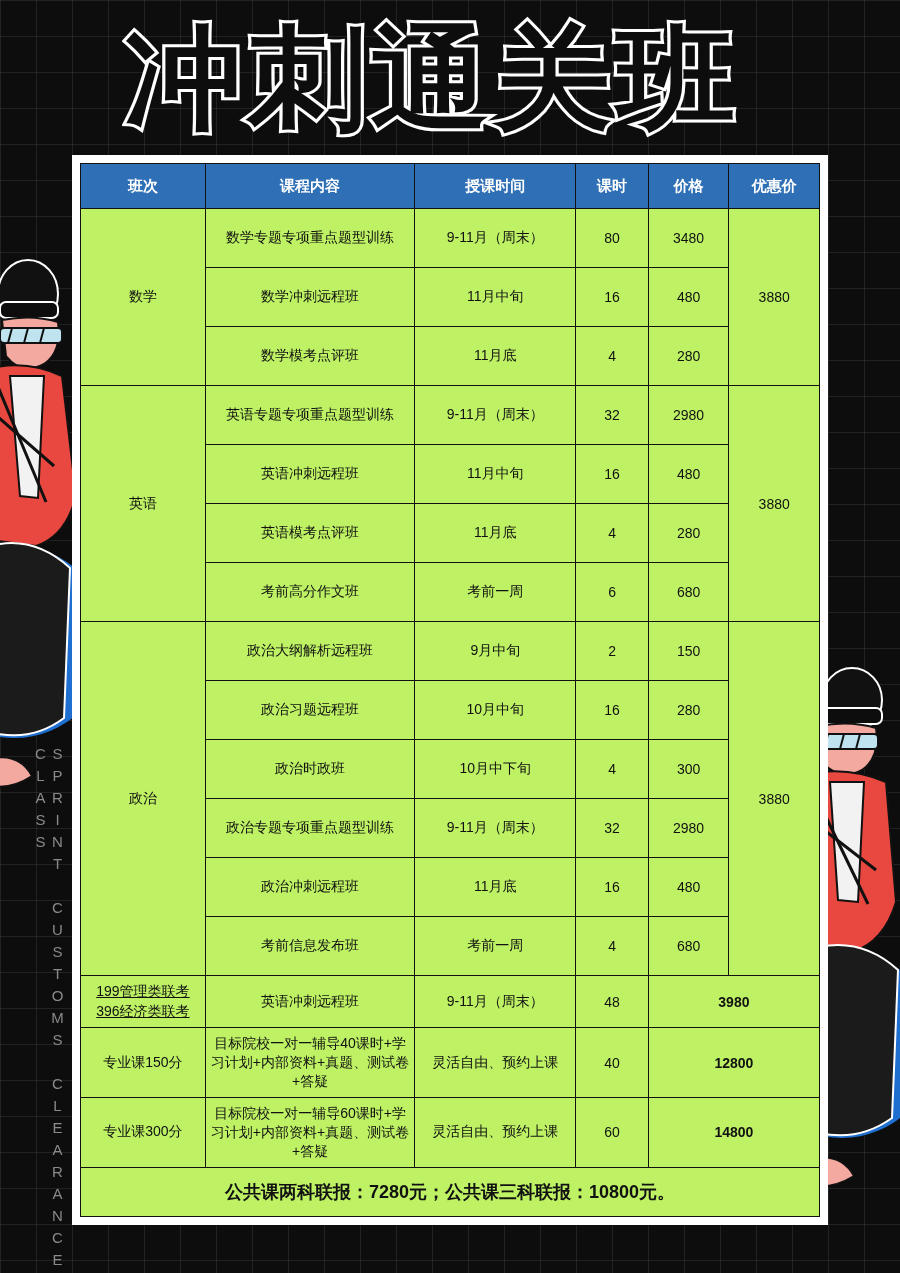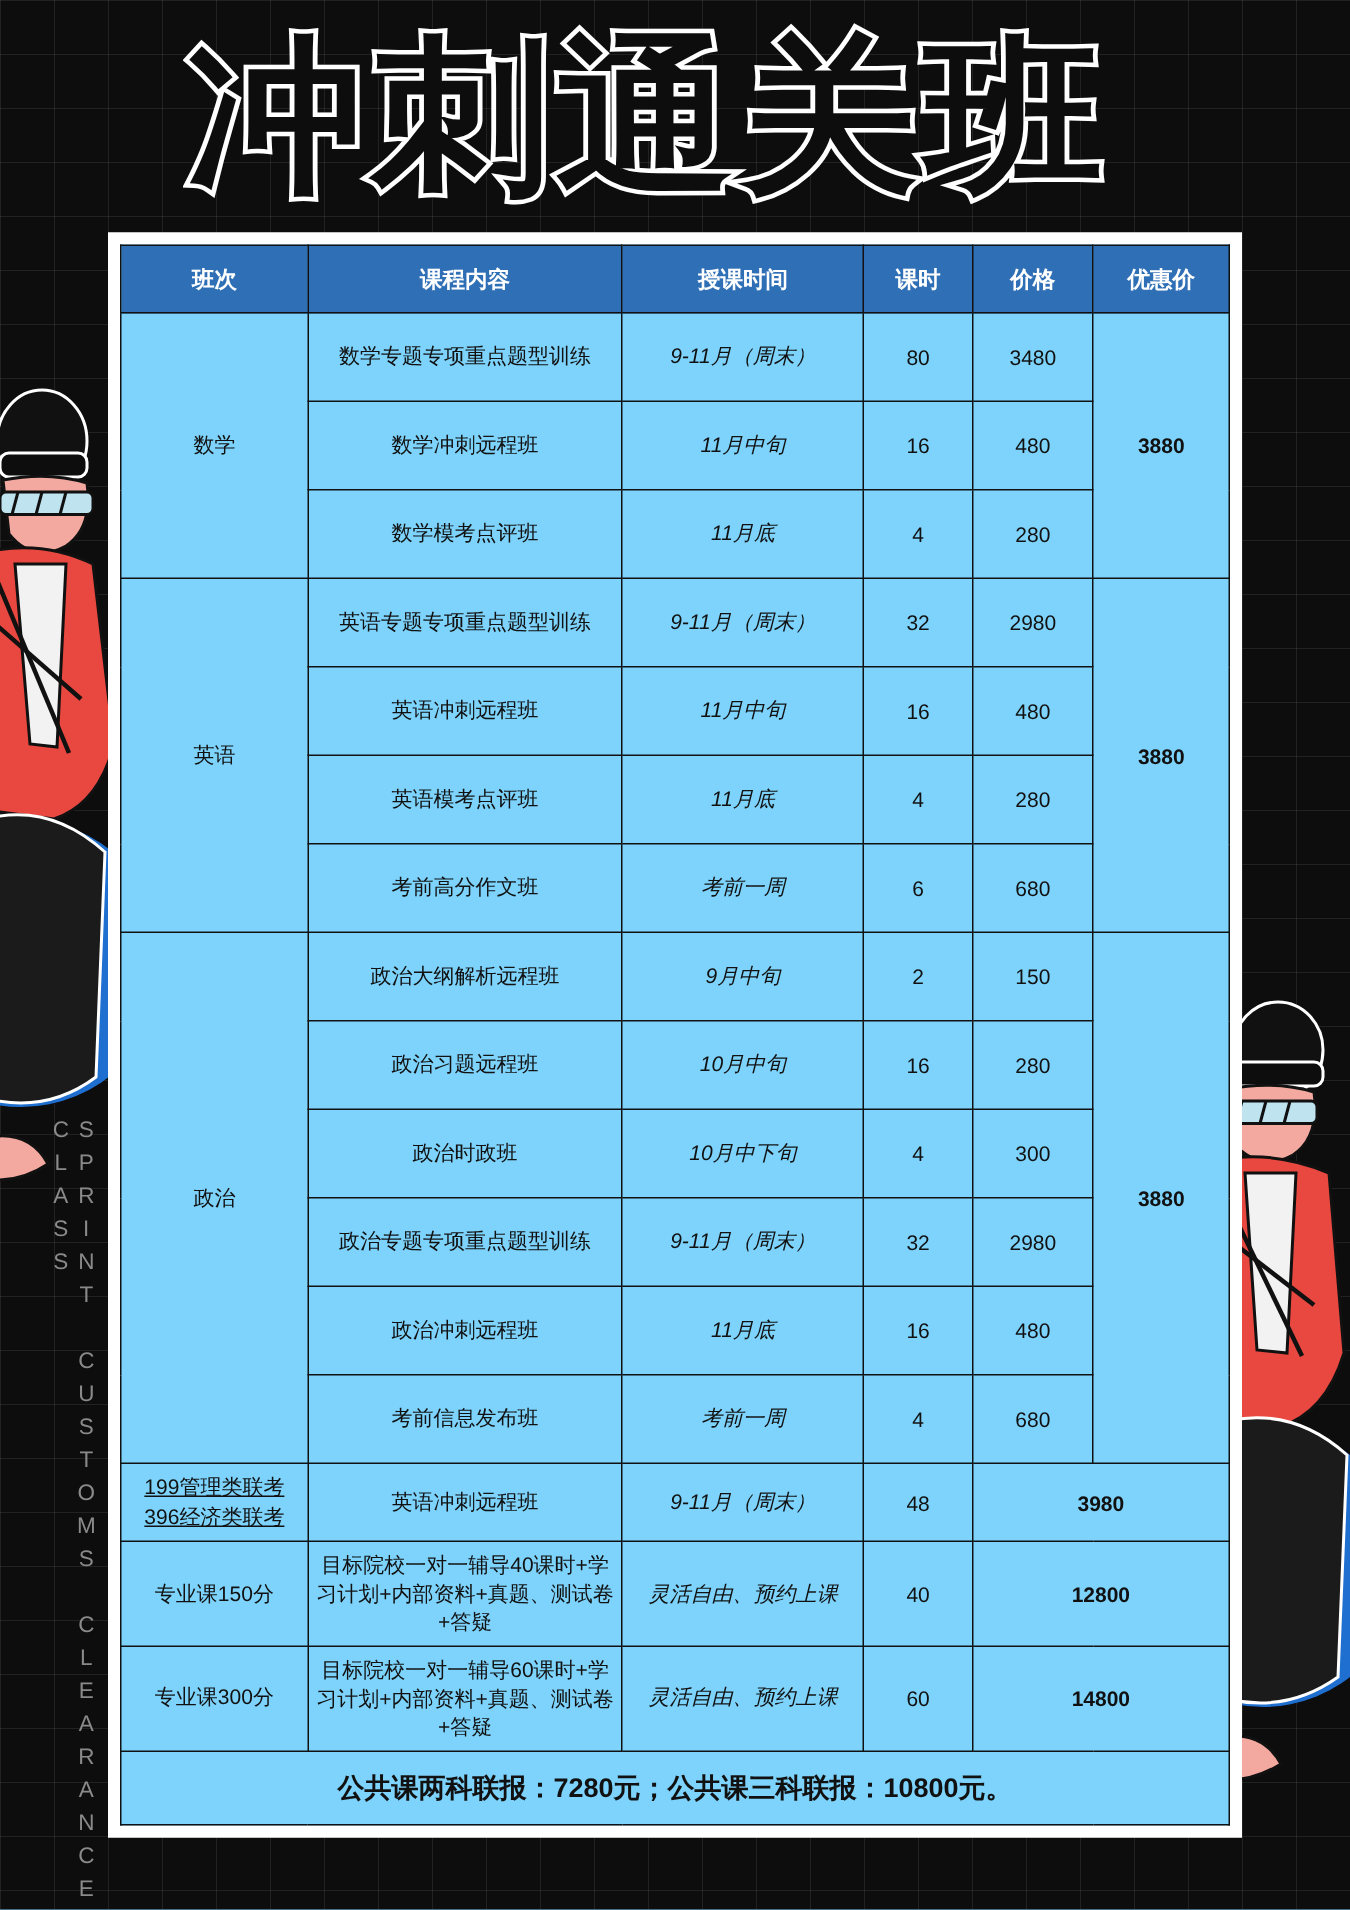--- a/index.html
+++ b/index.html
@@ -81,21 +81,21 @@
     width: 756px;
     background: #ffffff;
     border: 5px solid #ffffff;
     box-sizing: border-box;
     z-index: 5;
     padding: 3px;
   }
   table.course {
     border-collapse: collapse;
     width: 100%;
-    background: #7dd3fc;
+    background: #bef264;
     table-layout: fixed;
   }
   table.course th, table.course td {
     border: 1px solid #111;
     text-align: center;
     vertical-align: middle;
     color: #111;
     font-size: 14px;
     font-family: "Liberation Sans", "DejaVu Sans", sans-serif;
     padding: 6px 3px;
@@ -109,28 +109,27 @@
     padding: 5px 2px;
   }
   td.subject {
     font-size: 16px;
   }
   td.content {
     font-size: 15px;
   }
   td.time {
     font-size: 15px;
-    font-style: italic;
   }
   td.hours, td.price {
     font-size: 15px;
   }
   td.discount {
     font-size: 16px;
-    font-weight: bold;
+    font-weight: normal;
   }
   td.merged-price {
     font-size: 16px;
     font-weight: bold;
   }
   td.small-multi {
     font-size: 13.5px;
     line-height: 1.35;
     text-align: left;
     padding-left: 8px;

